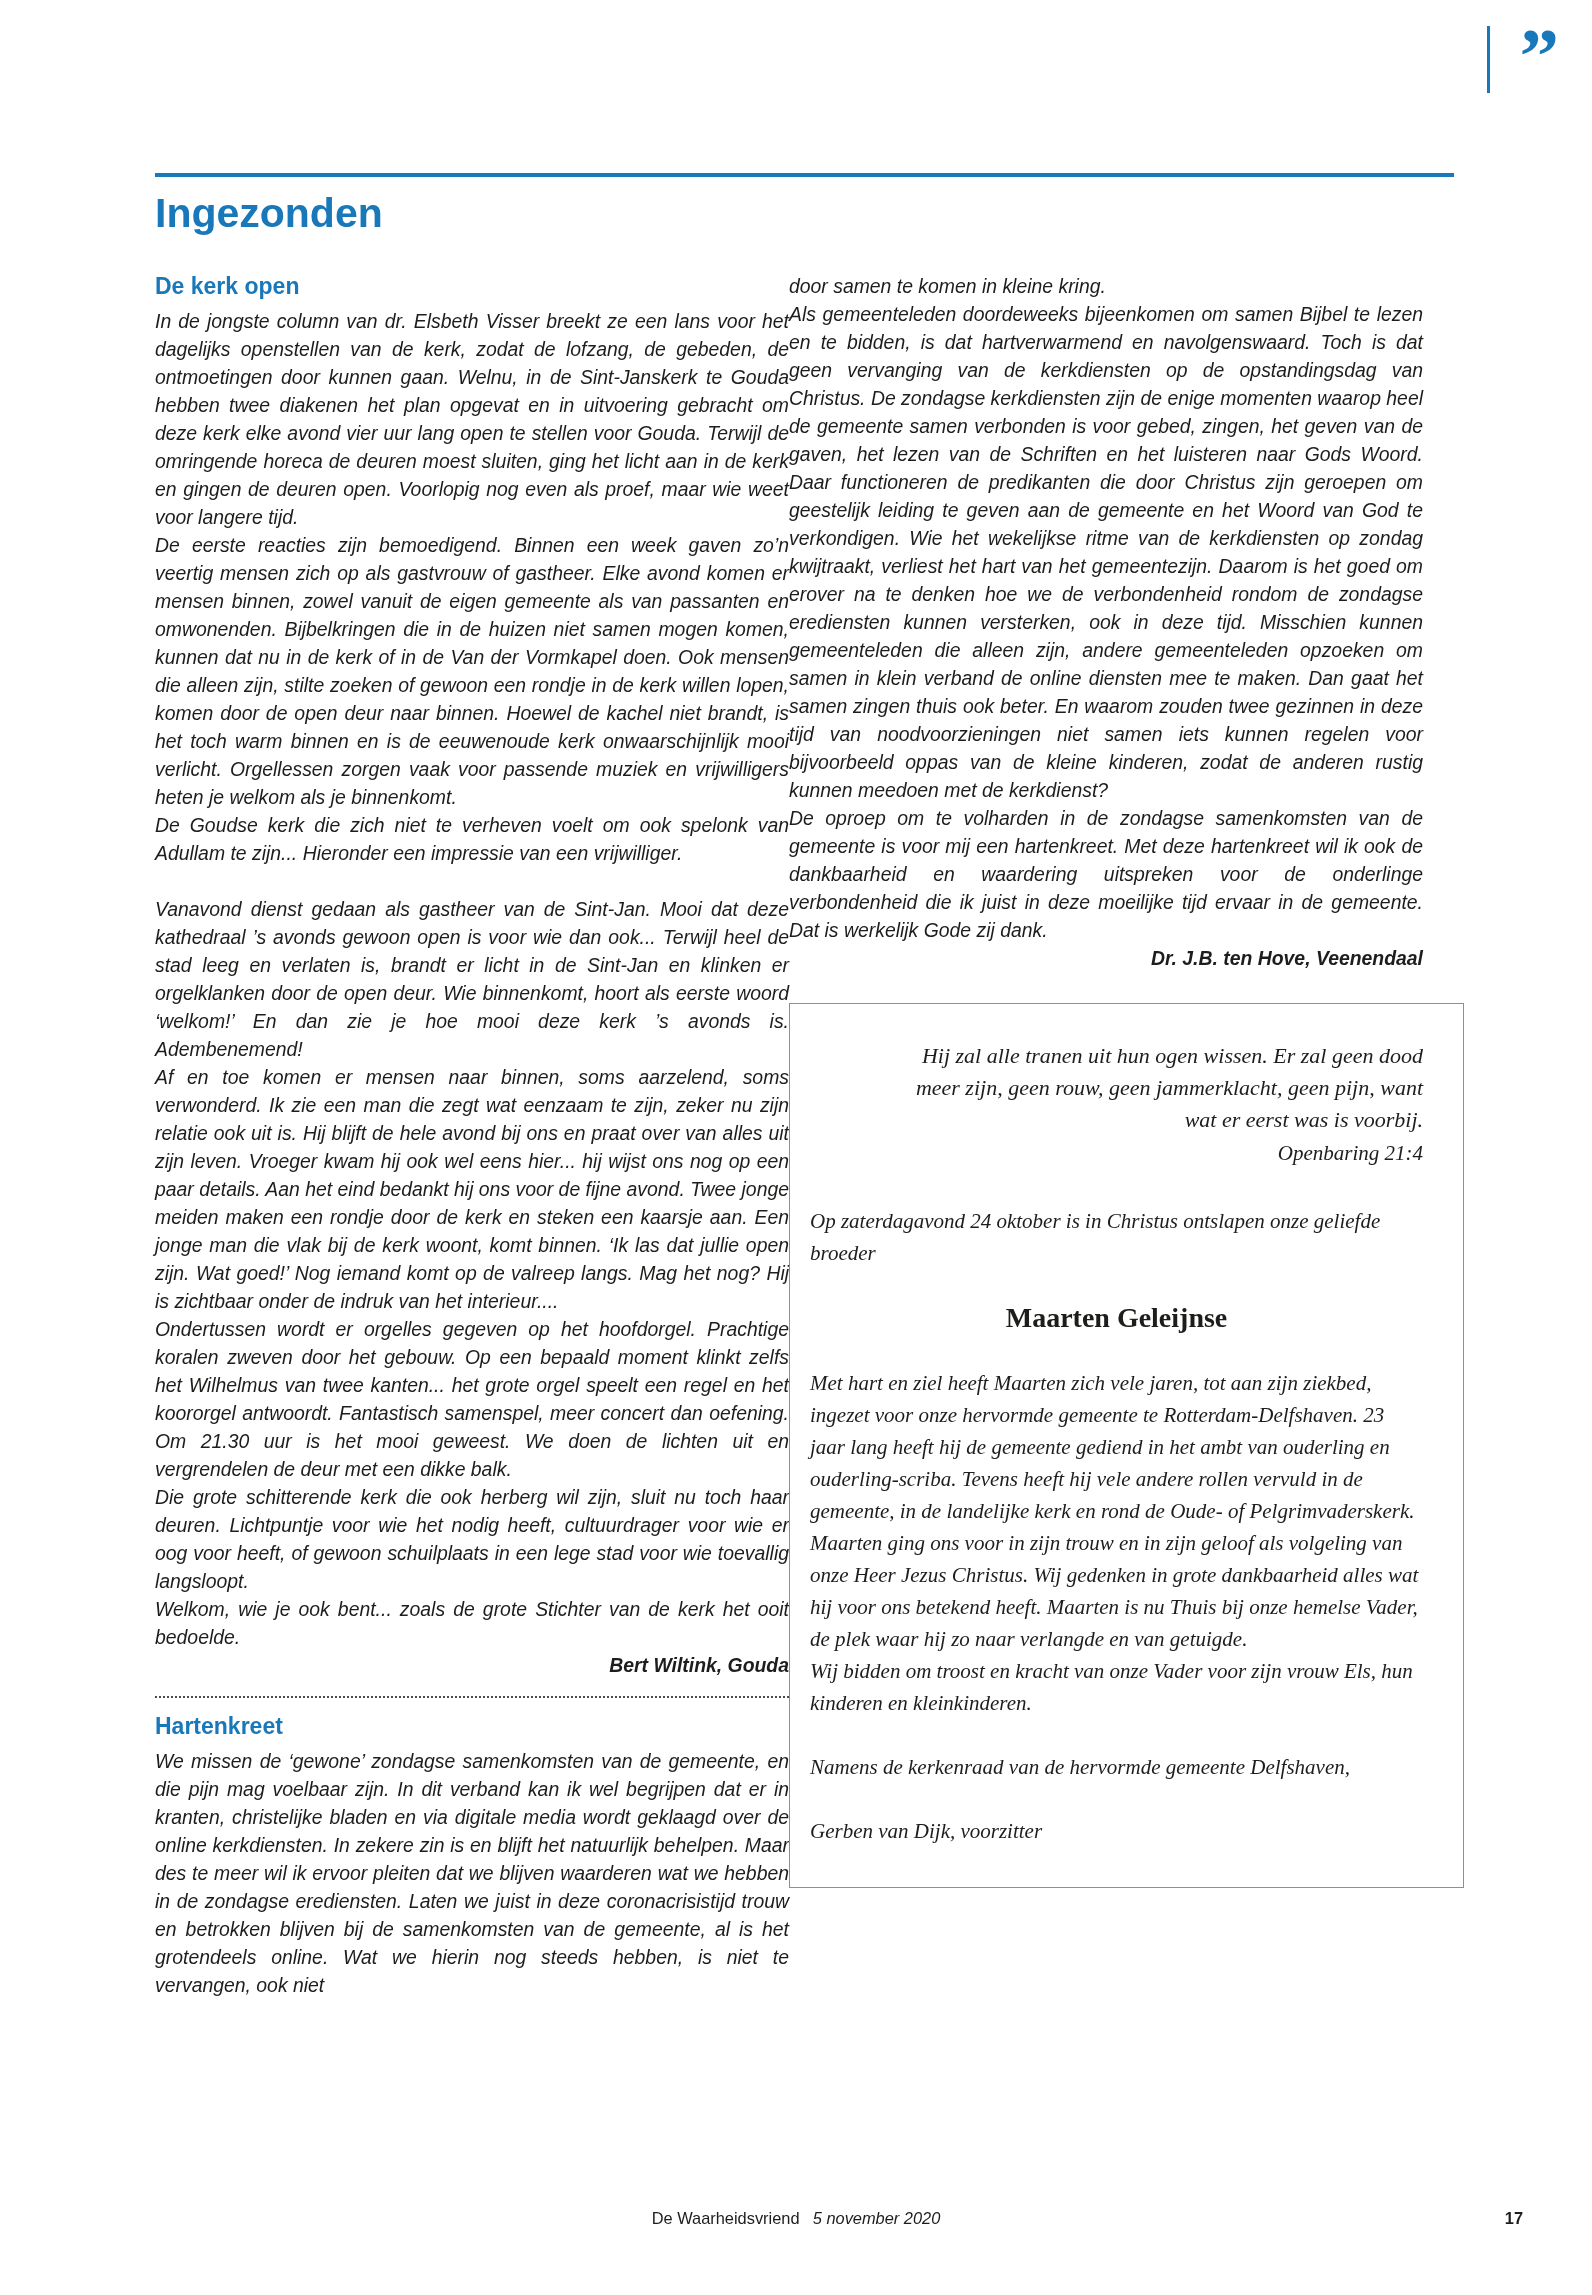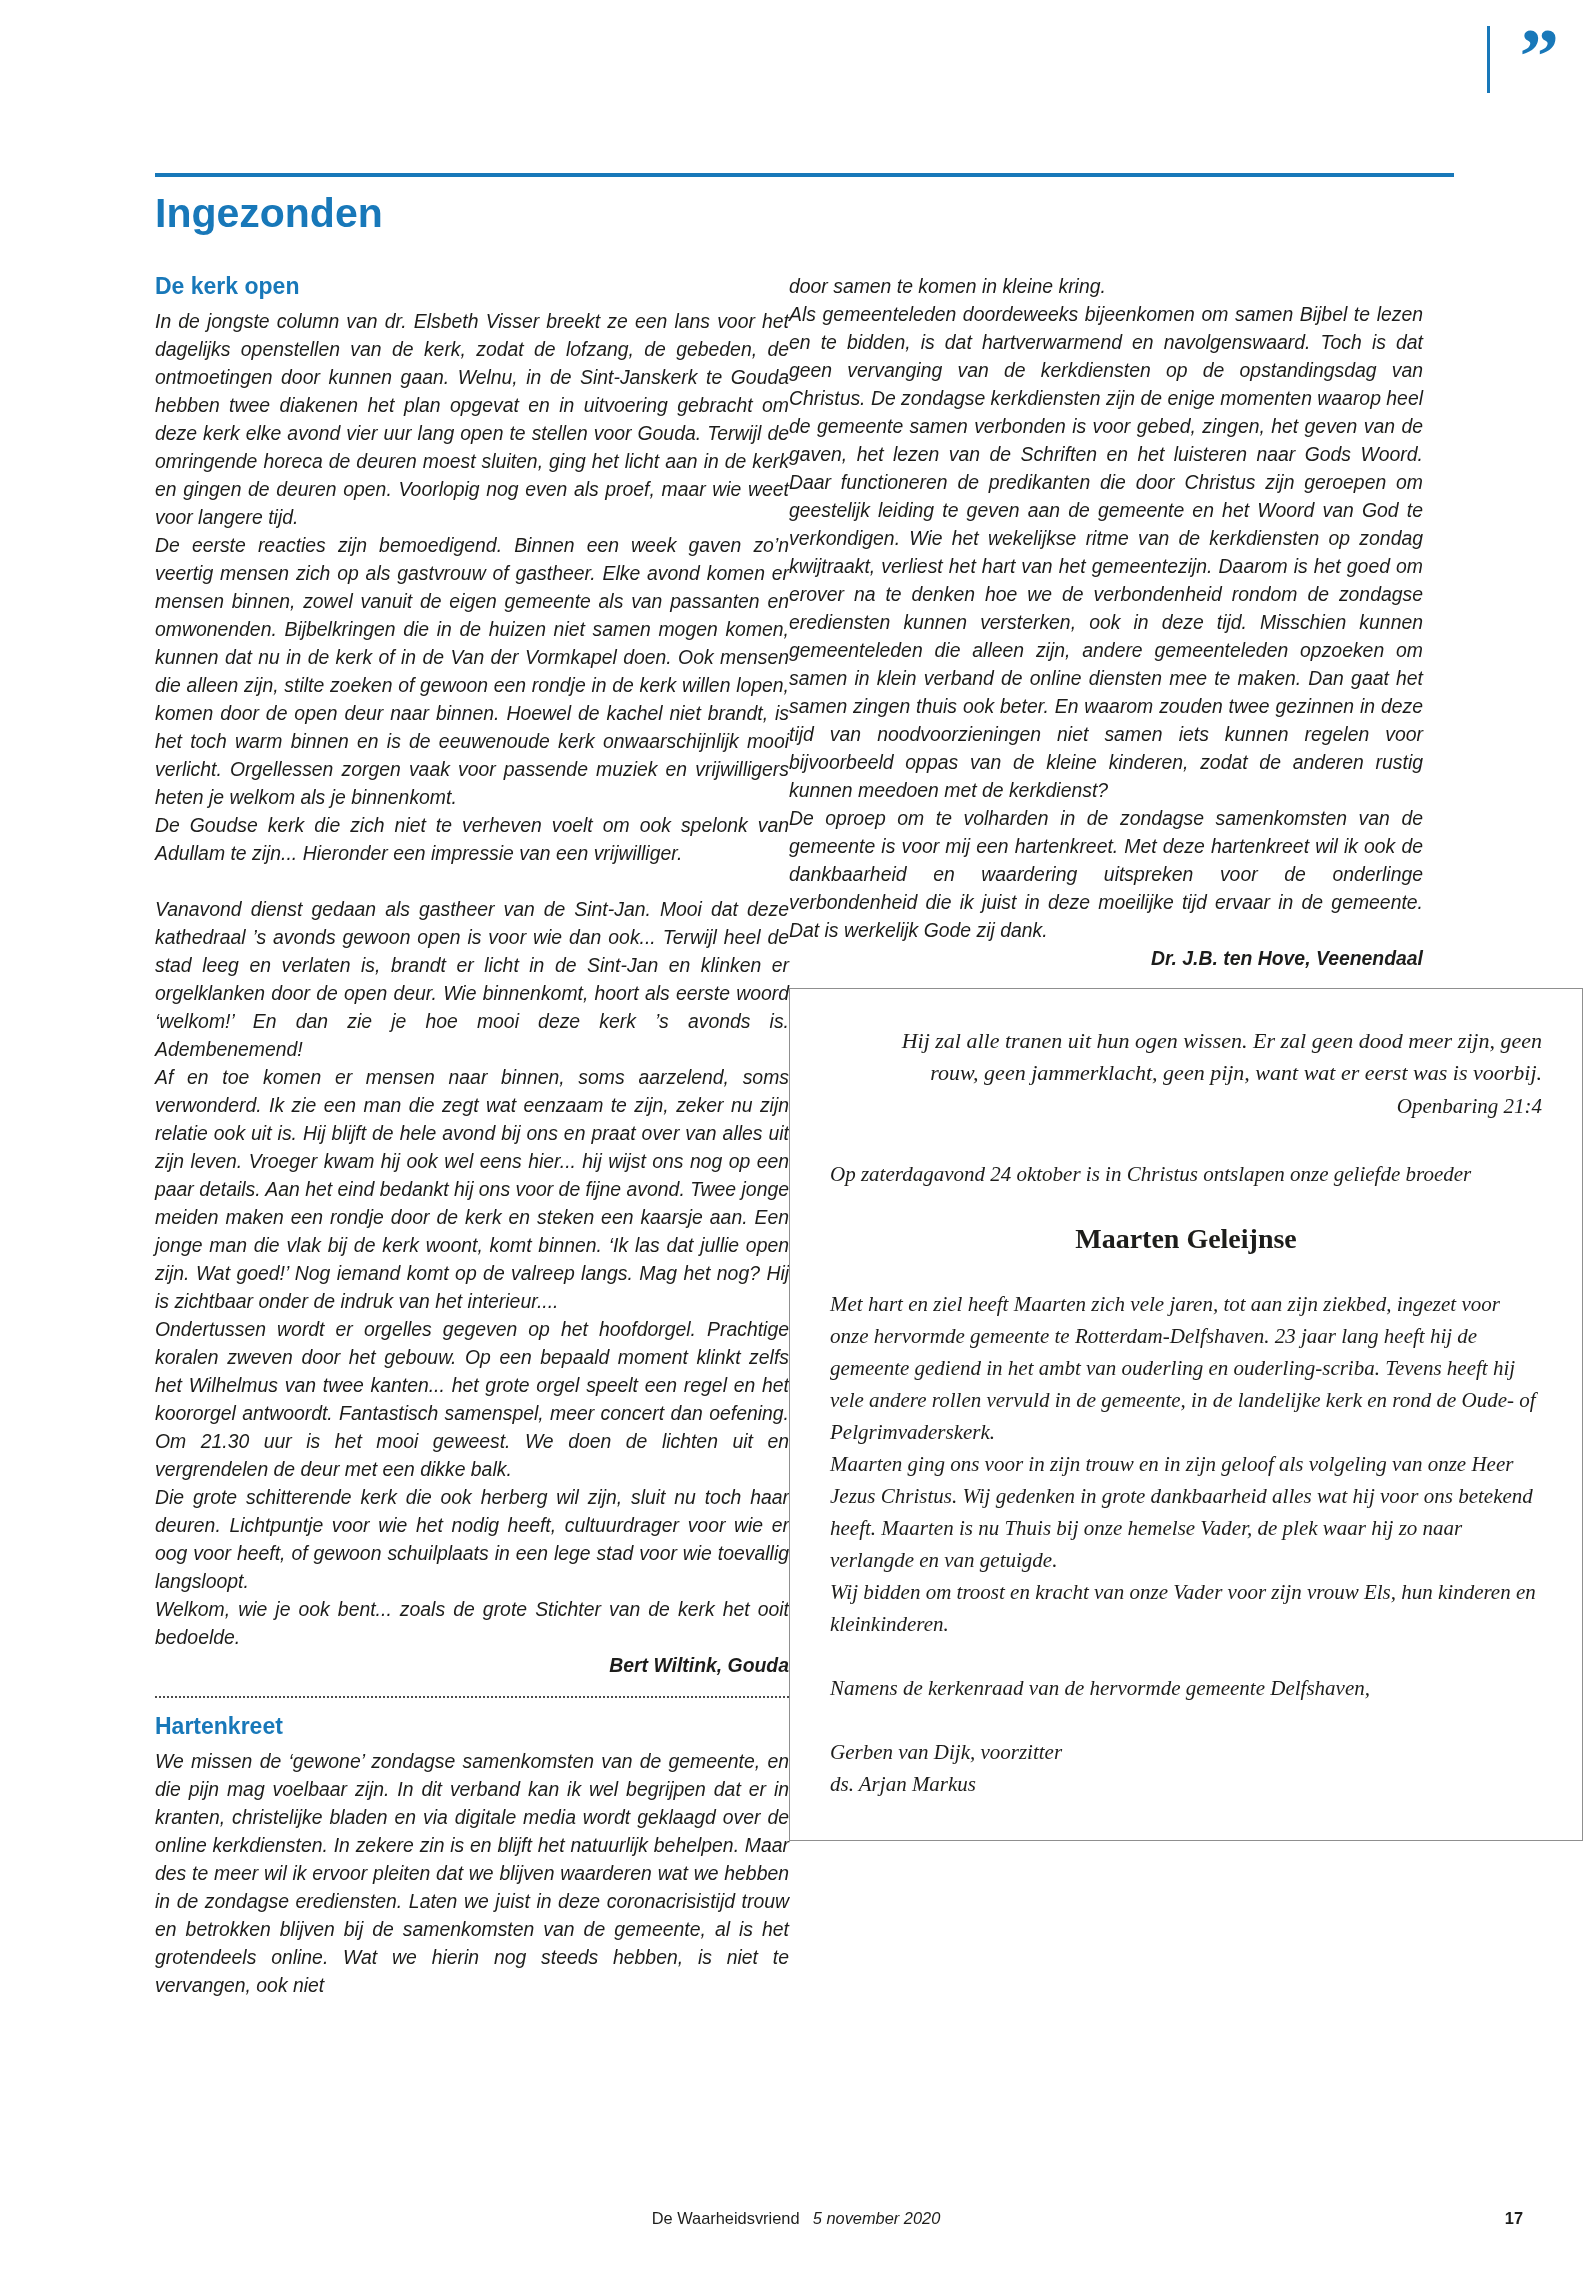--- a/index.html
+++ b/index.html
@@ -87,24 +87,24 @@
     text-align: right;
     font-weight: bold;
   }
   .dotted-sep {
     border: none;
     border-top: 2.6px dotted #4a4a4a;
     margin: 17.3px 0 14px 0;
   }
   .memorial {
     box-sizing: border-box;
-    width: 794px;
-    margin-top: 16px;
+    width: 675px;
+    margin-top: 31px;
     border: 1.7px solid #8f8f8f;
-    padding: 36px 40px 40px 40px;
+    padding: 36px 40px 40px 20px;
     font-family: "Liberation Serif", serif;
     font-size: 21px;
     line-height: 32px;
     text-align: left;
     hyphens: manual;
   }
   .memorial p {
     margin: 0;
   }
   .m-quote {
@@ -211,21 +211,20 @@
           <div>
             <p>Met hart en ziel heeft Maarten zich vele jaren, tot aan zijn ziekbed, ingezet voor onze hervormde gemeente te Rotterdam-Delfshaven. 23 jaar lang heeft hij de gemeente gediend in het ambt van ouderling en ouderling-scriba. Tevens heeft hij vele andere rollen vervuld in de gemeente, in de landelijke kerk en rond de Oude- of Pelgrimvaderskerk.</p>
             <p>Maarten ging ons voor in zijn trouw en in zijn geloof als volgeling van onze Heer Jezus Christus. Wij gedenken in grote dankbaarheid alles wat hij voor ons betekend heeft. Maarten is nu Thuis bij onze hemelse Vader, de plek waar hij zo naar verlangde en van getuigde.</p>
             <p>Wij bidden om troost en kracht van onze Vader voor zijn vrouw Els, hun kinderen en kleinkinderen.</p>
           </div>
 
           <p class="m-closing">Namens de kerkenraad van de hervormde gemeente Delfshaven,</p>
 
           <div class="m-sig-block">
             <p>Gerben van Dijk, voorzitter</p>
-            <p>ds. Arjan Markus</p>
           </div>
         </div>
       </div>
 
     </div>
   </div>
 
   <div class="footer">
     <span class="f-mag">De Waarheidsvriend</span>
     <span class="f-date">5 november 2020</span>

